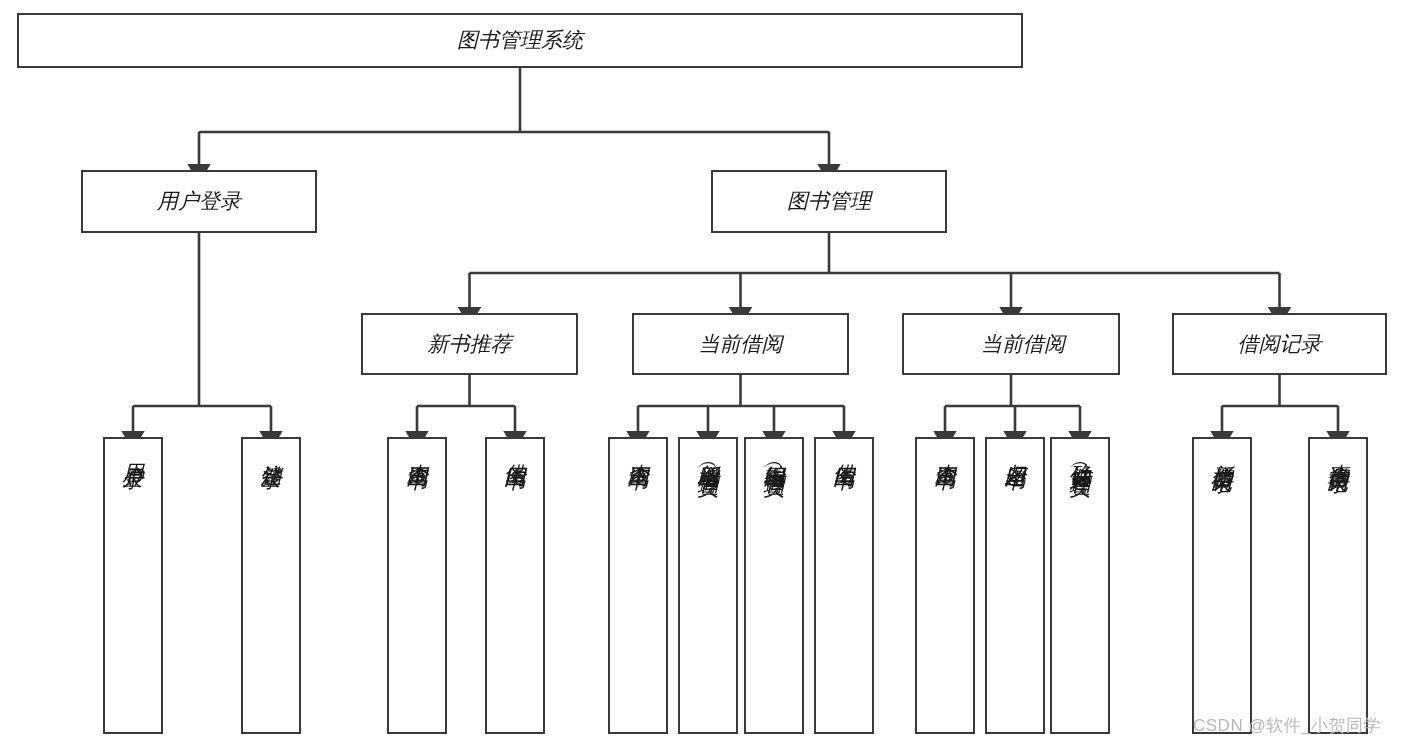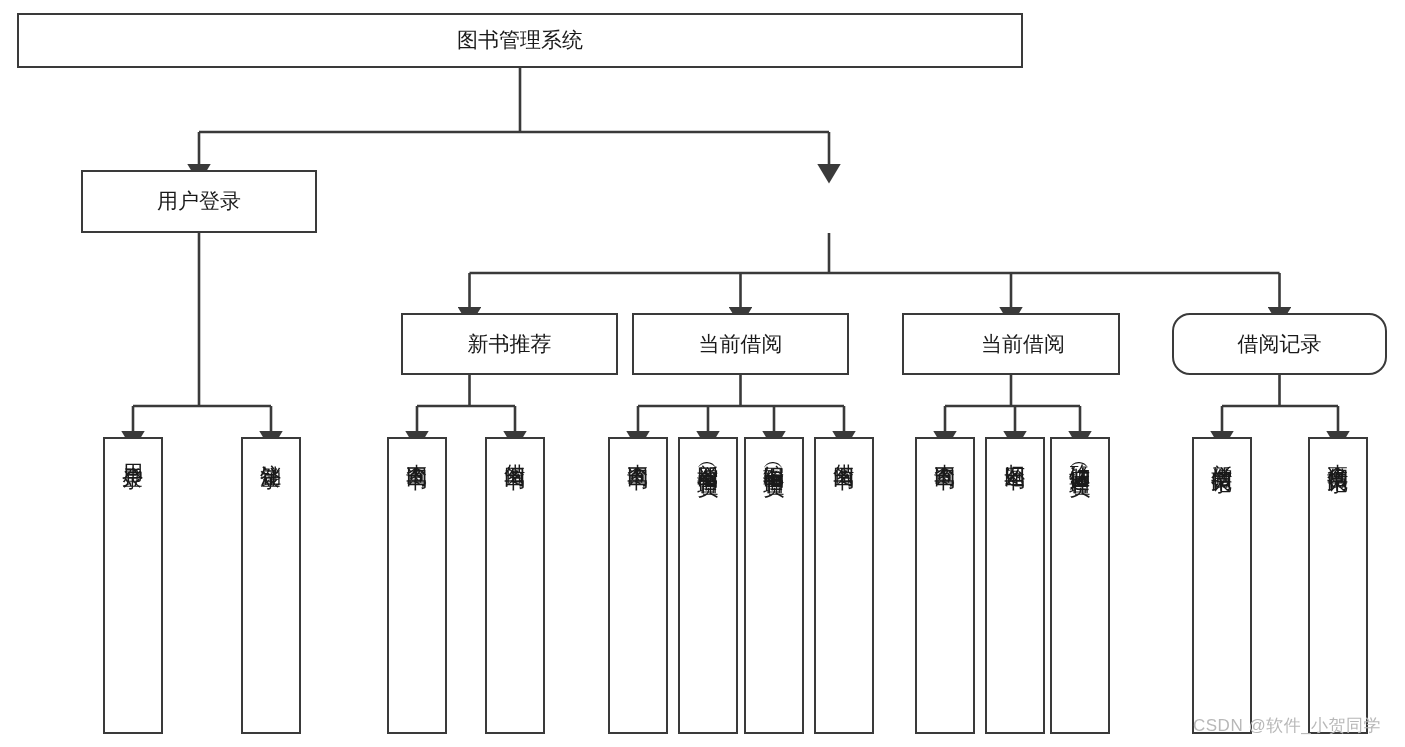--- a/index.html
+++ b/index.html
@@ -29,20 +29,21 @@
   .node {
     position: absolute;
     box-sizing: border-box;
     background: #ffffff;
     border: 2.2px solid #3a3a3a;
     display: flex;
     align-items: center;
     justify-content: center;
     color: #1a1a1a;
     z-index: 3;
+    font-style: italic;
   }
   .node .label {
     display: block;
     text-align: center;
     line-height: 1.28;
     white-space: nowrap;
   }
   .node-root .label { font-size: 21px; }
   .node-l2 .label   { font-size: 21px; }
   .node-l3 .label   { font-size: 21px; }
@@ -117,30 +118,33 @@
       </g>
   </svg>
 
   <div class="watermark" style="left: 1193px; top: 714px;">CSDN @软件_小贺同学</div>
 <div class="node node-root" style="left: 17px; top: 13px; width: 1006px; height: 55px;">
       <span class="label">图书管理系统</span>
     </div>
     <div class="node node-l2" style="left: 81px; top: 170px; width: 236px; height: 63px;">
       <span class="label">用户登录</span>
     </div>
-    <div class="node node-l3" style="left: 361px; top: 313px; width: 217px; height: 62px; margin-left: 40px;">
+    <div class="node node-l2" style="left: 711px; top: 170px; width: 236px; height: 63px;">
+      <span class="label">图书管理</span>
+    </div>
+    <div class="node node-l3" style="left: 361px; top: 313px; width: 217px; height: 62px;">
       <span class="label">新书推荐</span>
     </div>
     <div class="node node-l3" style="left: 632px; top: 313px; width: 217px; height: 62px;">
       <span class="label">当前借阅</span>
     </div>
     <div class="node node-l3" style="left: 902px; top: 313px; width: 218px; height: 62px; padding-left: 24px;">
       <span class="label">当前借阅</span>
     </div>
-    <div class="node node-l3" style="left: 1172px; top: 313px; width: 215px; height: 62px; border-radius: 18px;">
+    <div class="node node-l3" style="left: 1172px; top: 313px; width: 215px; height: 62px;">
       <span class="label">借阅记录</span>
     </div>
     <div class="node node-leaf" style="left: 103px; top: 437px; width: 60px; height: 297px;">
       <span class="label">用户登录</span>
     </div>
     <div class="node node-leaf" style="left: 241px; top: 437px; width: 60px; height: 297px;">
       <span class="label">注销登录</span>
     </div>
     <div class="node node-leaf" style="left: 387px; top: 437px; width: 60px; height: 297px;">
       <span class="label">查询图书</span>

